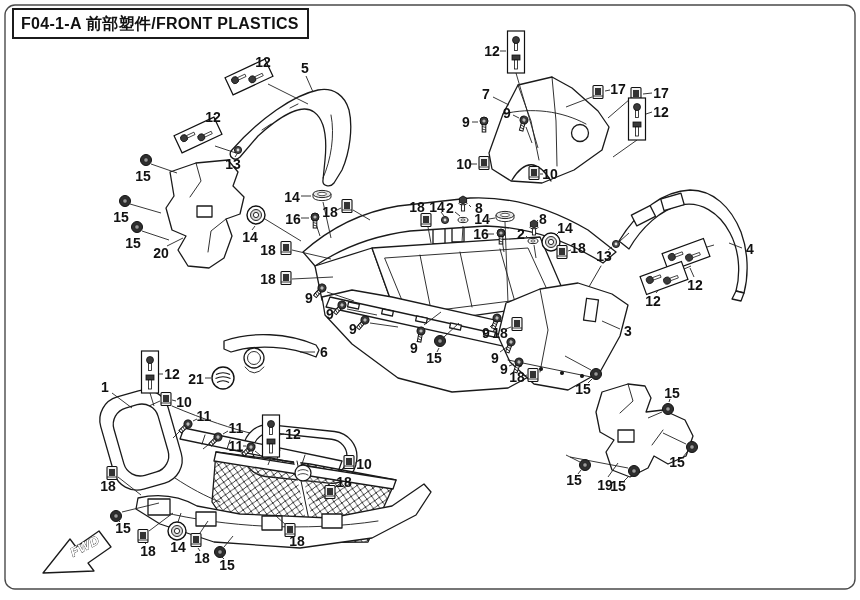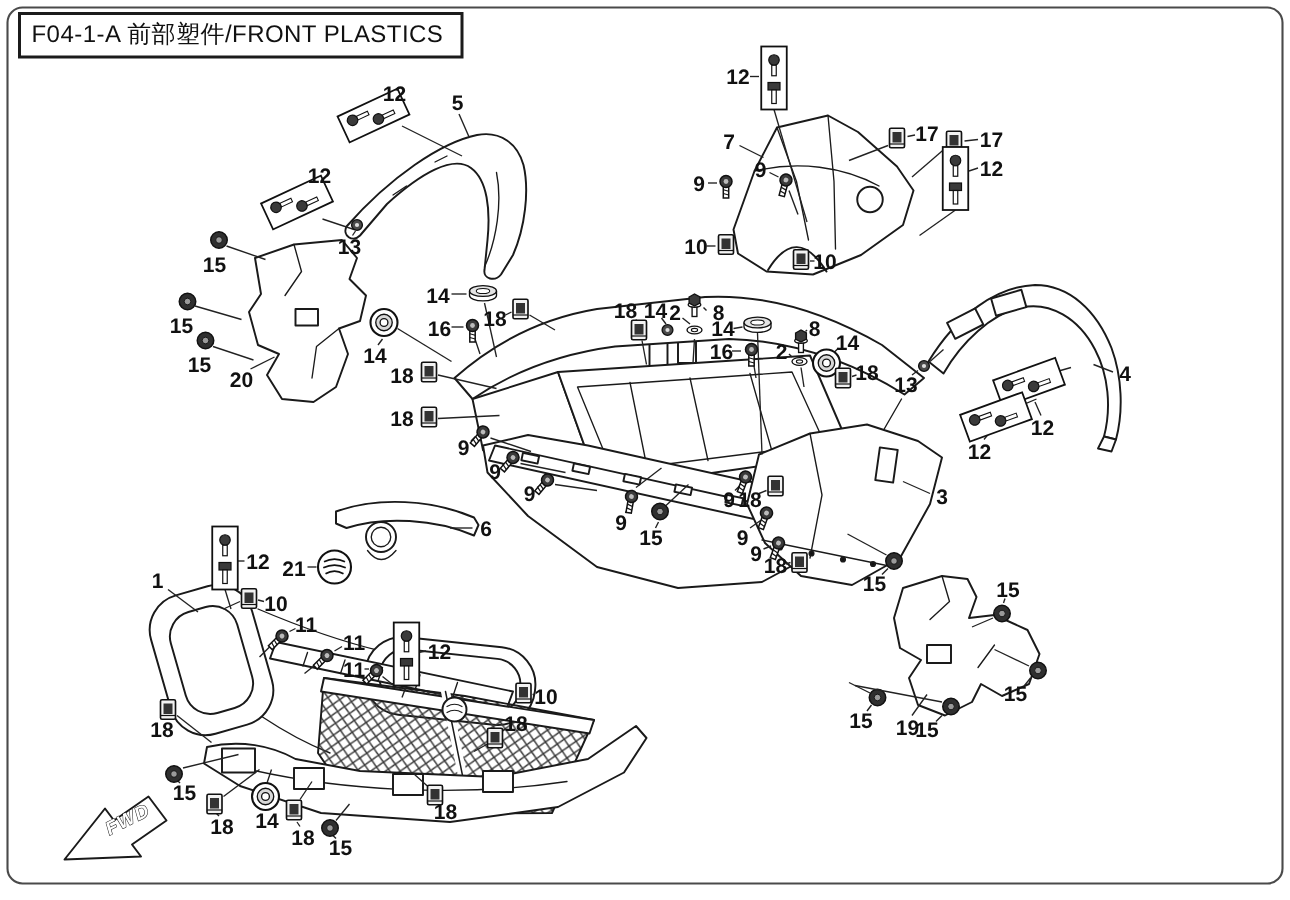--- a/index.html
+++ b/index.html
@@ -1,20 +1,20 @@
 <!DOCTYPE html>
 <html><head>
 <meta charset="utf-8">
 <style>
   html,body{margin:0;padding:0;background:#fff;width:860px;height:600px;overflow:hidden;}
   #stage{position:relative;width:860px;height:600px;background:#fff;
          font-family:"Liberation Sans",sans-serif;}
   #title-box{position:absolute;left:12px;top:8px;width:286px;height:27px;
              border:2px solid #1b1b1b;background:#fff;line-height:27px;
-             padding-left:7px;font-weight:normal;font-size:16px;letter-spacing:.3px;
+             padding-left:7px;font-weight:bold;font-size:16px;letter-spacing:.3px;
              color:#111;white-space:nowrap;}
   svg{position:absolute;left:0;top:0;}
   .callout{font-family:"Liberation Sans",sans-serif;font-weight:bold;font-size:14px;fill:#111;}
   .fwd{font-family:"Liberation Sans",sans-serif;font-weight:bold;font-style:italic;
        font-size:12.5px;fill:#fff;stroke:#111;stroke-width:.7px;paint-order:stroke;letter-spacing:1px;}
   .leader{stroke:#222;stroke-width:.9;}
 </style>
 </head>
 <body>
 

